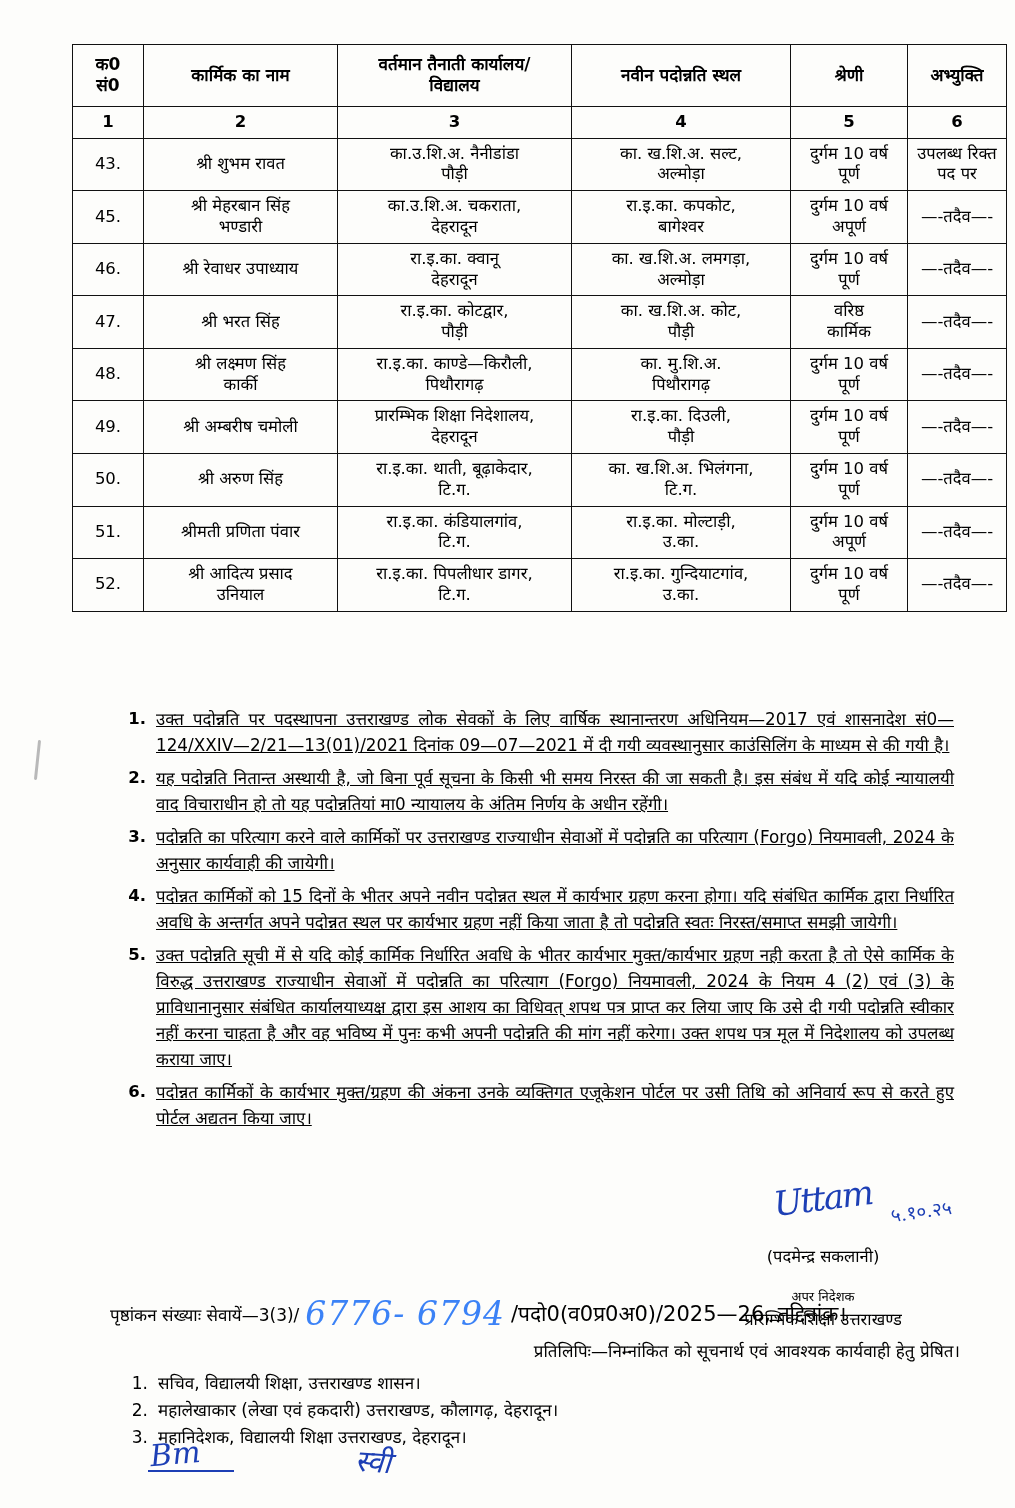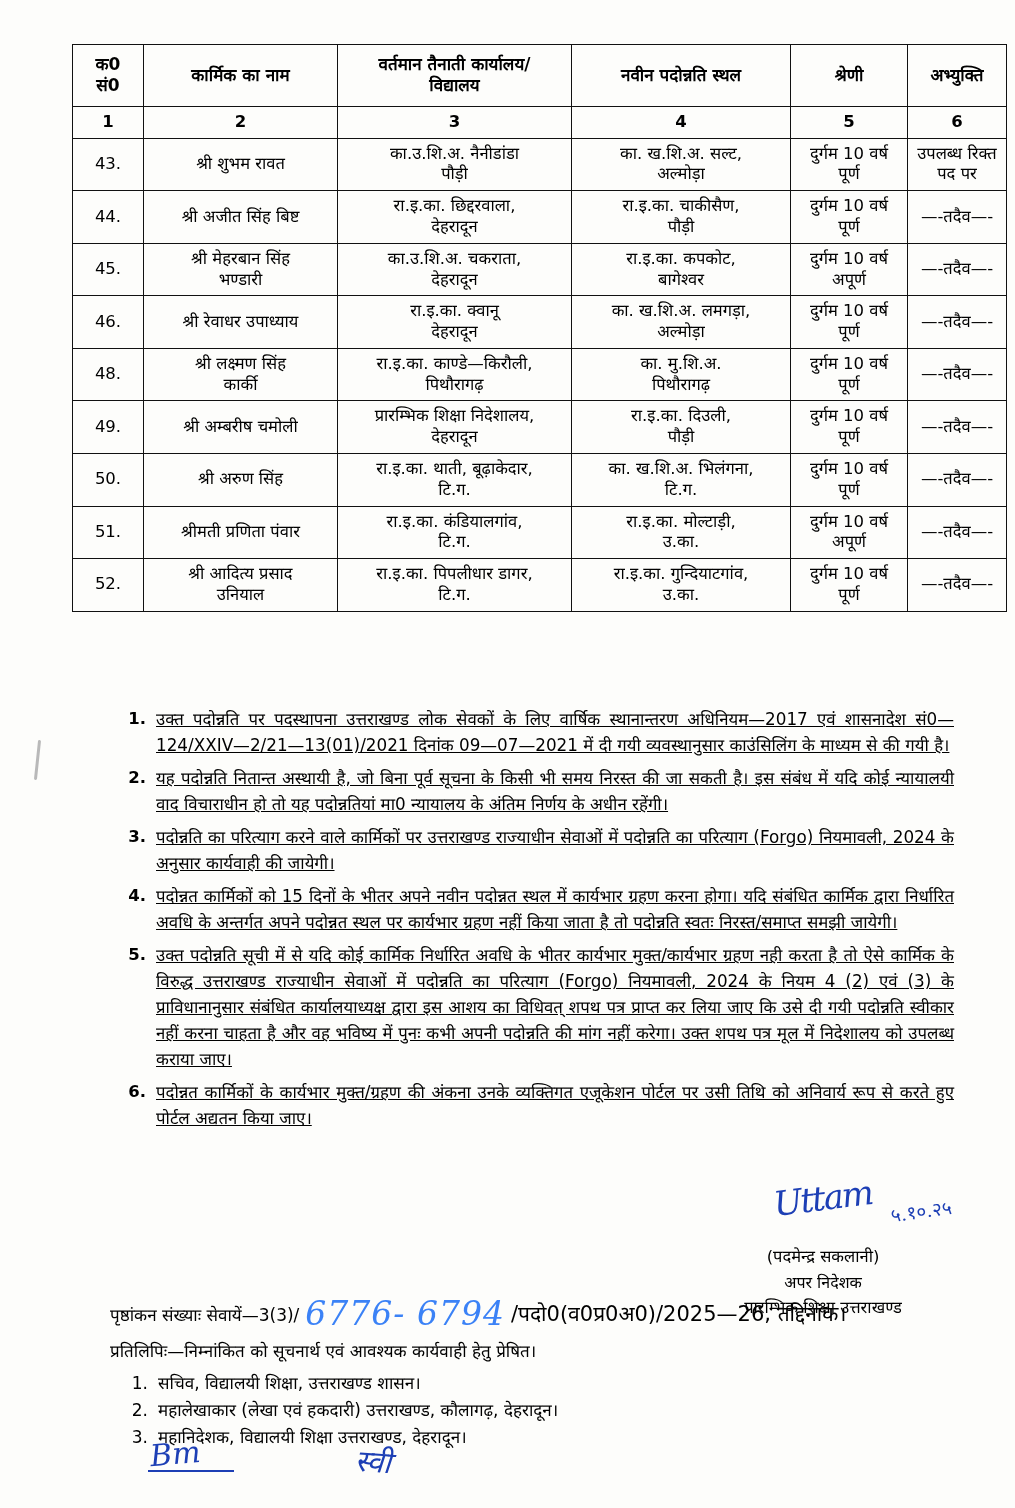--- a/index.html
+++ b/index.html
@@ -115,21 +115,21 @@
     font-size: 19px;
     color: #1d3fb5;
     transform: rotate(-8deg);
     text-align: right;
     margin: -8px 30px 2px 0;
   }
   .sig-name {
     font-size: 16.5px;
     margin-top: 4px;
   }
-  .sig-desig1 { font-size: 16px; margin-top: 4px; }
+  .sig-desig1 { font-size: 13px; margin-top: 20px; }
   .sig-desig2 { font-size: 16.5px; margin-top: 2px; }
 
   
   .footer {
     position: absolute;
     left: 110px;
     top: 1290px;
     width: 850px;
   }
   .endorse-line {
@@ -146,20 +146,21 @@
     font-style: italic;
     padding: 0 6px;
     letter-spacing: 1px;
     position: relative;
     top: 4px;
   }
   .endorse-tail { font-size: 21px; }
   .copy-line {
     font-size: 17px;
     margin-top: 10px;
+    text-align: right;
   }
   .copy-list {
     margin: 8px 0 0 0;
     padding: 0;
     list-style: none;
   }
   .copy-item {
     display: flex;
     font-size: 17px;
     line-height: 1.6;
@@ -241,51 +242,51 @@
           <td class="nowrap-line">का.उ.शि.अ. नैनीडांडा
 पौड़ी</td>
           <td class="nowrap-line">का. ख.शि.अ. सल्ट,
 अल्मोड़ा</td>
           <td class="nowrap-line">दुर्गम 10 वर्ष
 पूर्ण</td>
           <td class="nowrap-line">उपलब्ध रिक्त
 पद पर</td>
         </tr>
         <tr>
-          <td class="nowrap-line">44.</td>
-          <td class="nowrap-line">श्री अजीत सिंह बिष्ट</td>
-          <td class="nowrap-line">रा.इ.का. छिद्दरवाला,
-देहरादून</td>
-          <td class="nowrap-line">रा.इ.का. चाकीसैण,
-पौड़ी</td>
-          <td class="nowrap-line">दुर्गम 10 वर्ष
-पूर्ण</td>
-          <td class="nowrap-line">—-तदैव—-</td>
-        </tr>
-        <tr>
           <td class="nowrap-line">45.</td>
           <td class="nowrap-line">श्री मेहरबान सिंह
 भण्डारी</td>
           <td class="nowrap-line">का.उ.शि.अ. चकराता,
 देहरादून</td>
           <td class="nowrap-line">रा.इ.का. कपकोट,
 बागेश्वर</td>
           <td class="nowrap-line">दुर्गम 10 वर्ष
 अपूर्ण</td>
           <td class="nowrap-line">—-तदैव—-</td>
         </tr>
         <tr>
           <td class="nowrap-line">46.</td>
           <td class="nowrap-line">श्री रेवाधर उपाध्याय</td>
           <td class="nowrap-line">रा.इ.का. क्वानू
 देहरादून</td>
           <td class="nowrap-line">का. ख.शि.अ. लमगड़ा,
 अल्मोड़ा</td>
           <td class="nowrap-line">दुर्गम 10 वर्ष
 पूर्ण</td>
+          <td class="nowrap-line">—-तदैव—-</td>
+        </tr>
+        <tr>
+          <td class="nowrap-line">47.</td>
+          <td class="nowrap-line">श्री भरत सिंह</td>
+          <td class="nowrap-line">रा.इ.का. कोटद्वार,
+पौड़ी</td>
+          <td class="nowrap-line">का. ख.शि.अ. कोट,
+पौड़ी</td>
+          <td class="nowrap-line">वरिष्ठ
+कार्मिक</td>
           <td class="nowrap-line">—-तदैव—-</td>
         </tr>
         <tr>
           <td class="nowrap-line">48.</td>
           <td class="nowrap-line">श्री लक्ष्मण सिंह
 कार्की</td>
           <td class="nowrap-line">रा.इ.का. काण्डे—किरौली,
 पिथौरागढ़</td>
           <td class="nowrap-line">का. मु.शि.अ.
 पिथौरागढ़</td>

